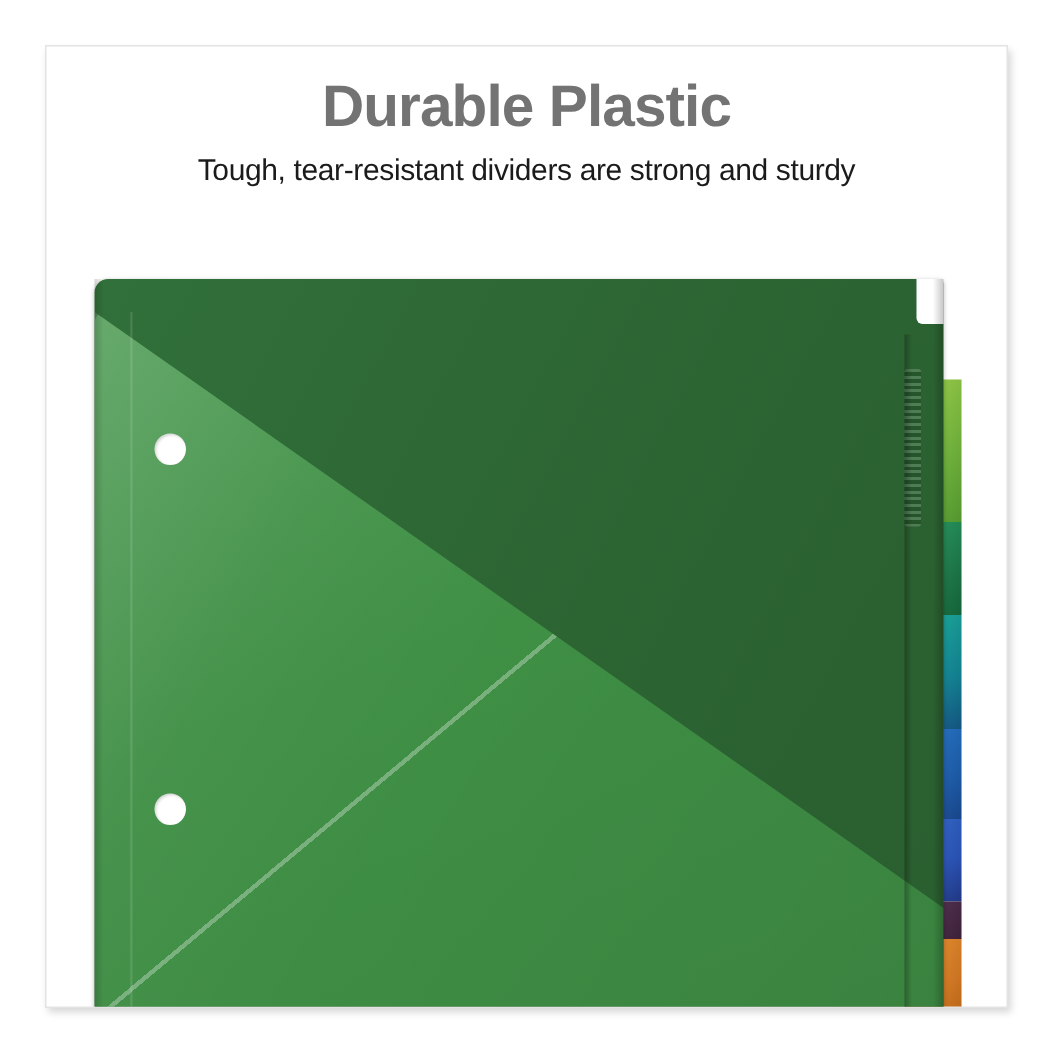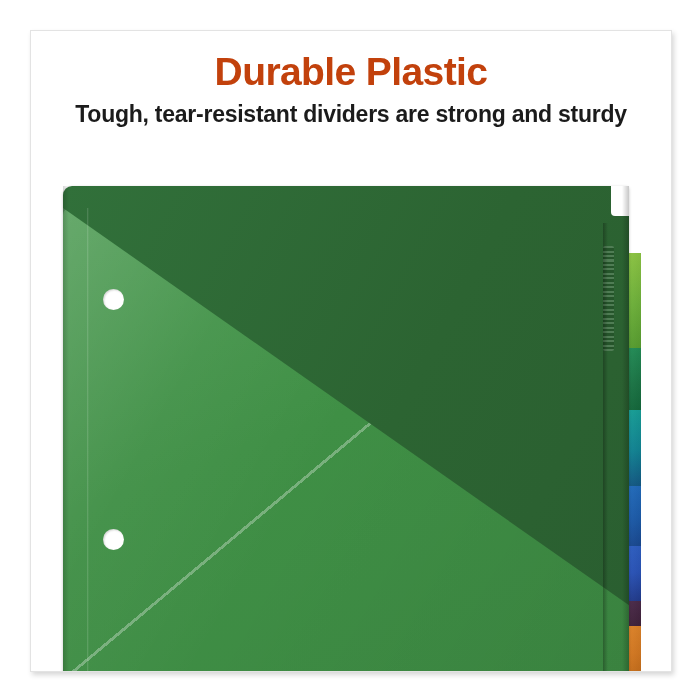--- a/index.html
+++ b/index.html
@@ -46,28 +46,28 @@
     text-align: center;
     padding: 0 18px;
     box-sizing: border-box;
   }
   .headline {
     margin: 0;
     font-size: 39px;
     line-height: 46px;
     font-weight: bold;
     letter-spacing: -0.6px;
-    color: #c2410c;
+    color: #737373;
     font-family: "Liberation Sans", sans-serif;
   }
   .subhead {
     margin: 7px 0 0 0;
-    font-size: 23px;
+    font-size: 20px;
     line-height: 25px;
-    font-weight: bold;
+    font-weight: normal;
     color: #1b1b1b;
     letter-spacing: -0.25px;
     font-family: "Liberation Sans", sans-serif;
   }
   .subhead .sub-line { display: block; }
 
   
   .product-stage {
     position: absolute;
     left: 0;

